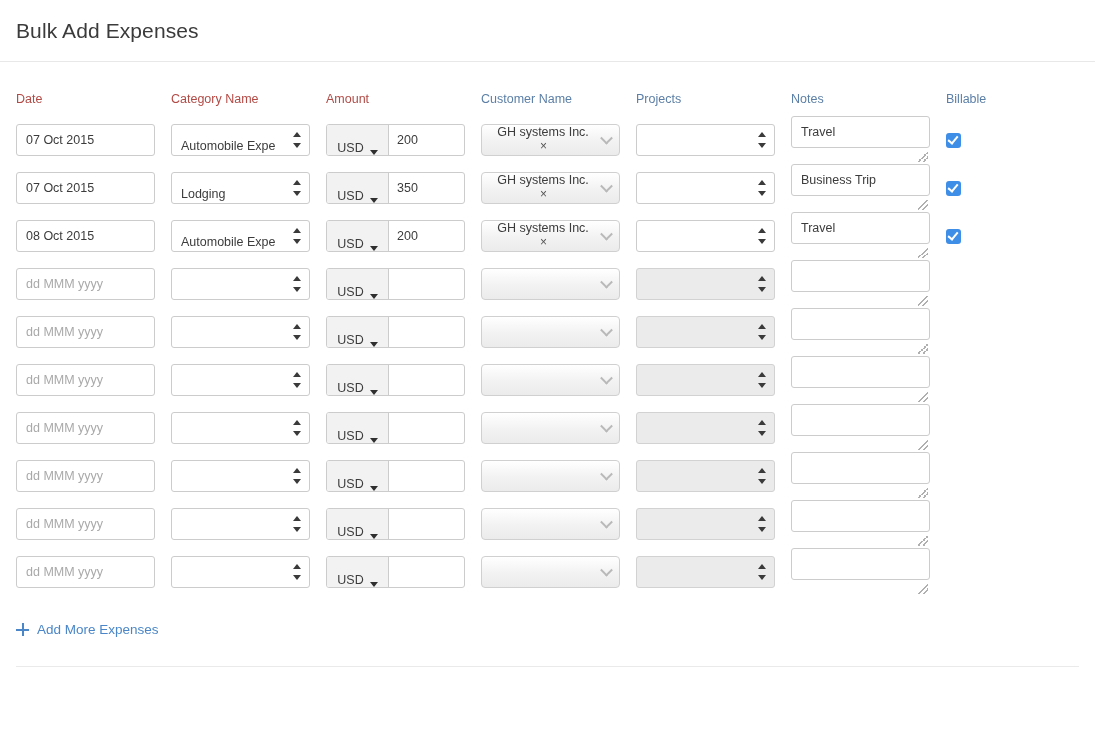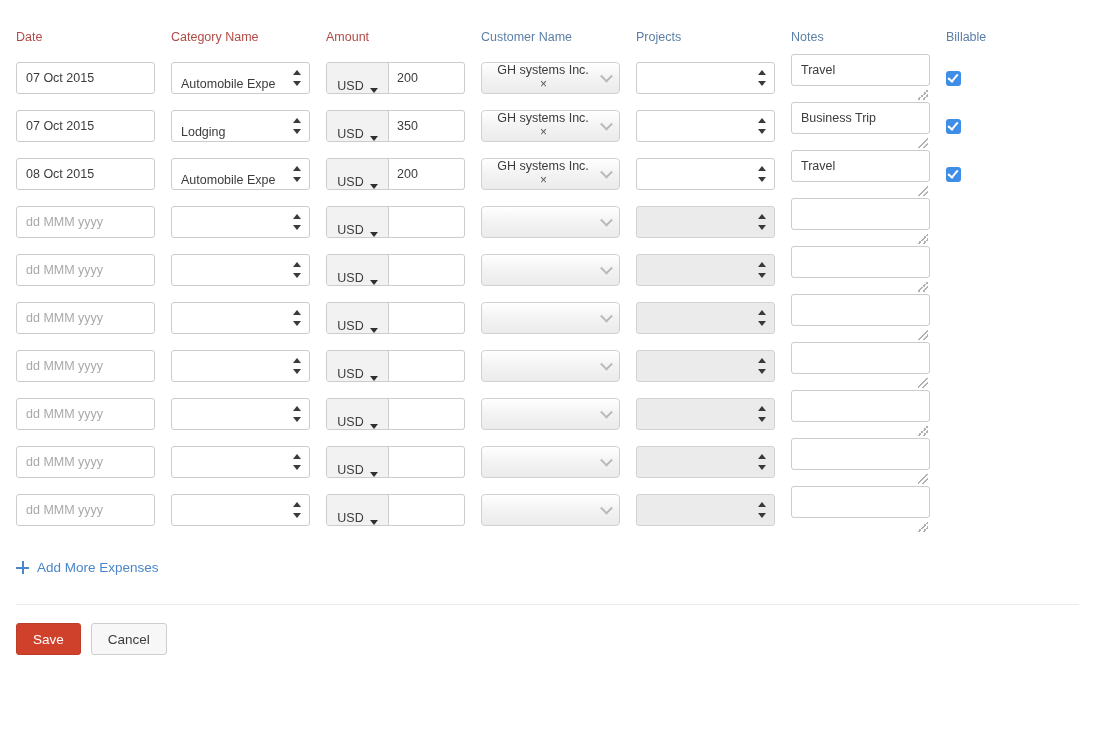--- a/index.html
+++ b/index.html
@@ -293,20 +293,23 @@
     background: #f7f7f7;
     color: #3c3c3c;
     border-color: #cdcdcd;
   }
 </style>
 </head>
 <body>
 
 <div class="page">
 
+  <div class="page-header">
+    <div class="page-title">Bulk Add Expenses</div>
+  </div>
 
   <div class="table-wrap">
 
     <div class="grid-row head-row">
       <div class="col c-date"><span class="th">Date</span></div>
       <div class="col c-category"><span class="th">Category Name</span></div>
       <div class="col c-amount"><span class="th">Amount</span></div>
       <div class="col c-customer"><span class="th blue">Customer Name</span></div>
       <div class="col c-projects"><span class="th blue">Projects</span></div>
       <div class="col c-notes"><span class="th blue">Notes</span></div>
@@ -719,18 +722,14 @@
       </div>
   </div>
 
   <div class="add-more">
     <span class="plus"></span>
     <span>Add More Expenses</span>
   </div>
 
   <div class="divider"></div>
 
-  <div class="footer">
-    <button class="btn btn-save">Save</button>
-    <button class="btn btn-cancel">Cancel</button>
-  </div>
 
 </div>
 
 </body></html>

